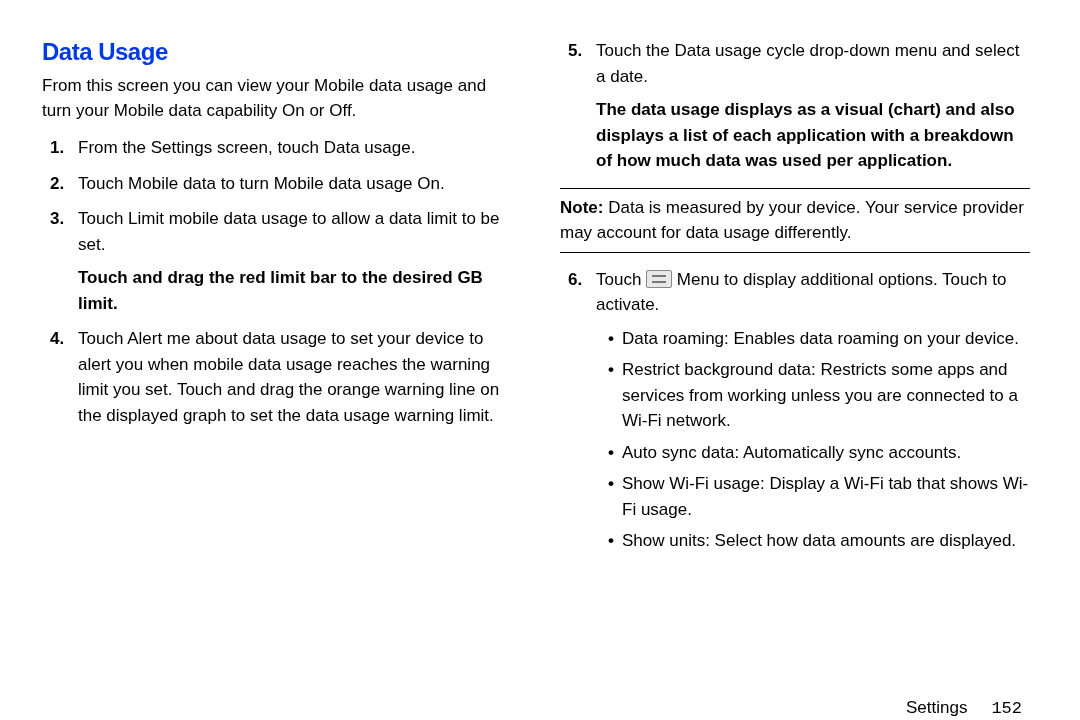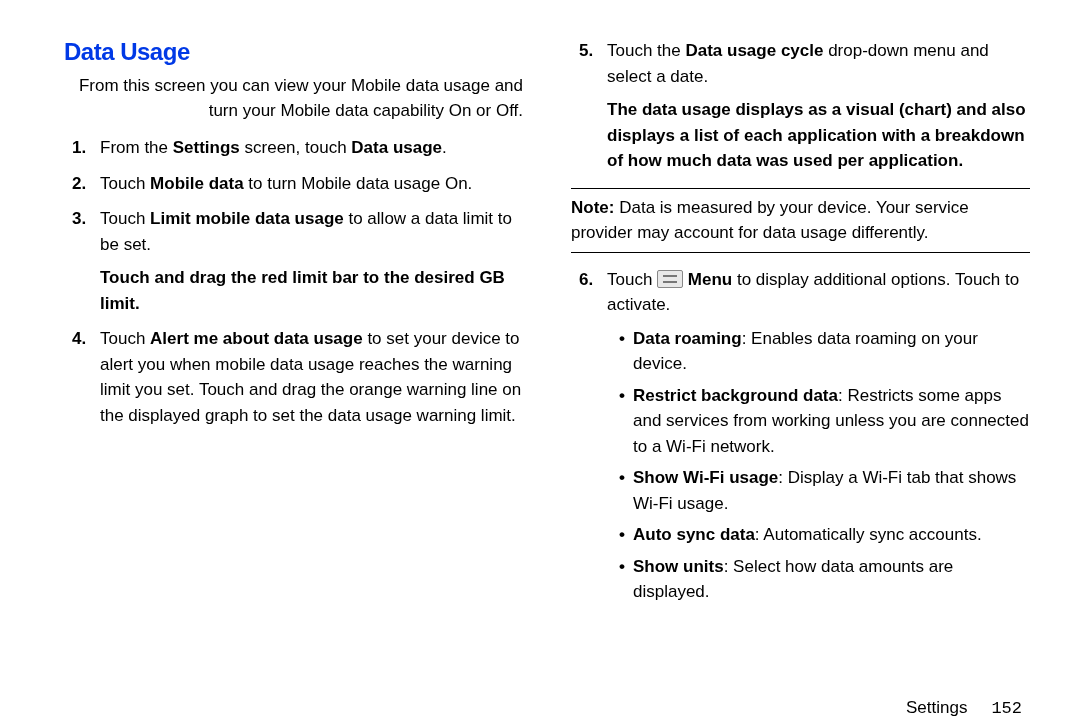--- a/index.html
+++ b/index.html
@@ -8,38 +8,37 @@
       font-family: Arial, Helvetica, sans-serif;
       font-size: 17px;
       color: #000;
       width: 1080px;
       height: 720px;
       box-sizing: border-box;
       background: #fff;
     }
     .page {
       display: flex;
-      padding: 38px 50px 20px 64px;
+      padding: 38px 50px 20px 42px;
       gap: 48px;
       height: 640px;
     }
     .col {
       flex: 1;
     }
     h2.section-title {
       color: #0039e6;
       font-weight: 900;
       font-size: 24px;
       margin: 0 0 8px 0;
       letter-spacing: -0.5px;
     }
     p.intro {
       margin: 0 0 12px 0;
       line-height: 1.45;
-      text-align: right;
     }
     ol.steps {
       margin: 0;
       padding-left: 36px;
       list-style: none;
       counter-reset: step;
     }
     ol.steps > li {
       counter-increment: step;
       position: relative;
@@ -77,21 +76,21 @@
       padding-left: 14px;
       margin-bottom: 6px;
       line-height: 1.5;
     }
     ul.bullets li::before {
       content: "•";
       position: absolute;
       left: 0;
       font-weight: bold;
     }
-    b { font-weight: bold; }
+    b { font-weight: normal; }
     .menu-icon {
       display: inline-block;
       width: 24px;
       height: 16px;
       border: 1px solid #888;
       vertical-align: middle;
       position: relative;
       top: -1px;
       background:
         linear-gradient(#777,#777) 5px 4px / 14px 2px no-repeat,
@@ -144,22 +143,22 @@
     <div class="note-block">
       <span class="note-label">Note:</span><span> Data is measured by your device. Your service provider may account for data usage differently.</span>
     </div>
 
     <ol class="steps" style="counter-reset: step 5;">
       <li>
         <span>Touch </span><span class="menu-icon"></span> <b>Menu</b><span> to display additional options. Touch to activate.</span>
         <ul class="bullets">
           <li><b>Data roaming</b><span>: Enables data roaming on your device.</span></li>
           <li><b>Restrict background data</b><span>: Restricts some apps and services from working unless you are connected to a Wi-Fi network.</span></li>
+          <li><b>Auto sync data</b><span>: Automatically sync accounts.</span></li>
           <li><b>Show Wi-Fi usage</b><span>: Display a Wi-Fi tab that shows Wi-Fi usage.</span></li>
-          <li><b>Auto sync data</b><span>: Automatically sync accounts.</span></li>
           <li><b>Show units</b><span>: Select how data amounts are displayed.</span></li>
         </ul>
       </li>
     </ol>
   </div>
 </div>
 
 <div class="footer">
   <span>Settings</span><span class="pgnum">152</span>
 </div>

